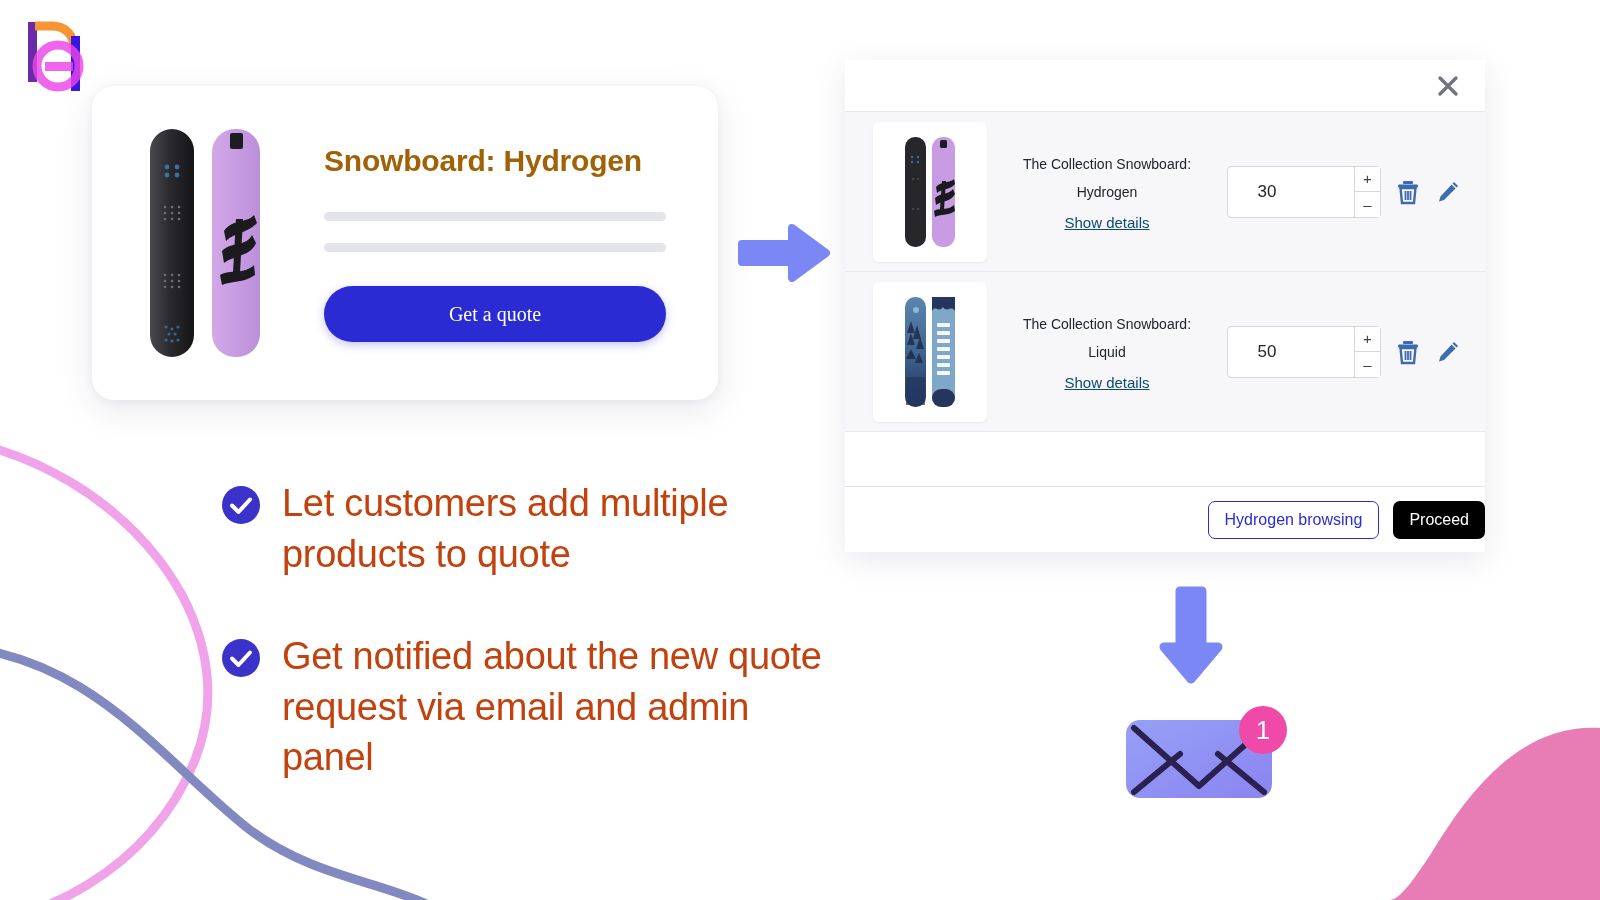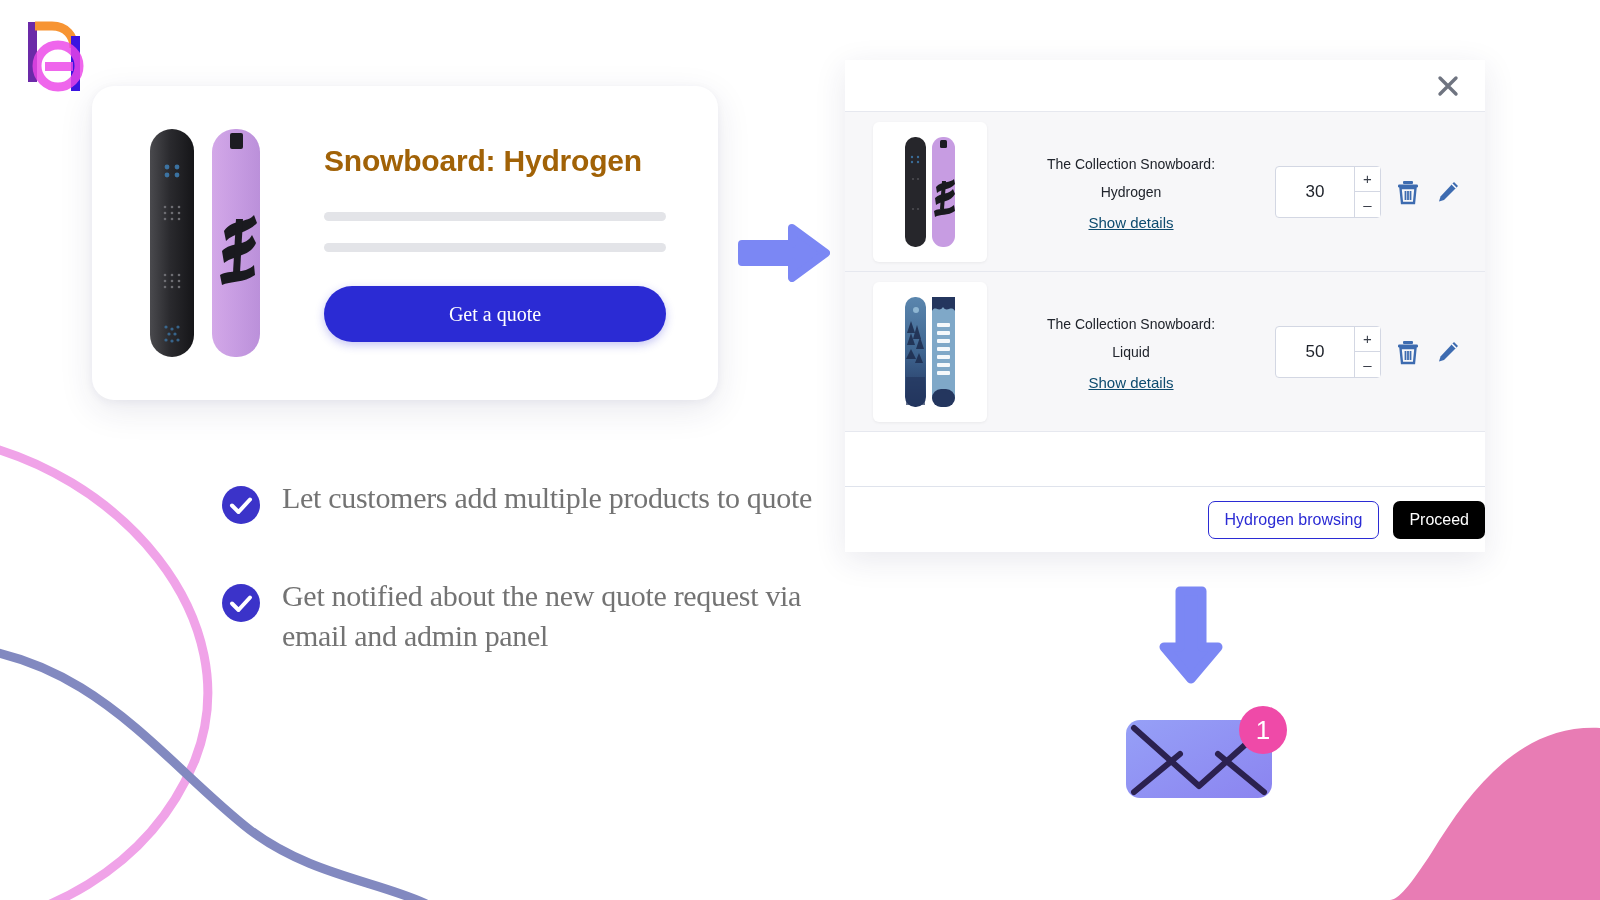--- a/index.html
+++ b/index.html
@@ -66,21 +66,21 @@
     box-shadow:0 1px 3px rgba(0,0,0,.06);
   }
   .row-mid { flex:1; text-align:center; padding:0 10px; }
   .row-title { font-size:14px; color:#20242c; line-height:1.95; }
   .row-link {
     display:inline-block; margin-top:8px; font-size:15px; color:#0c4a6e;
     text-decoration:underline; cursor:pointer;
   }
   .row-right { display:flex; align-items:center; gap:14px; flex:0 0 auto; }
 
-  .stepper { display:flex; border:1px solid #d3d7e3; border-radius:4px; background:#fff; height:52px; }
+  .stepper { display:flex; border:1px solid #d3d7e3; border-radius:4px; background:#fff; height:52px;gap:48px; }
   .qty-input {
     width:78px; border:none; outline:none; text-align:center;
     font-family:inherit; font-size:17px; color:#20242c; background:transparent;
   }
   .step-btns { display:flex; flex-direction:column; width:26px; border-left:1px solid #d3d7e3; }
   .step-btn {
     flex:1; border:none; background:#fff; cursor:pointer;
     font-family:inherit; font-size:15px; color:#3a3f4a; line-height:1;
     display:flex; align-items:center; justify-content:center;
   }
@@ -98,21 +98,21 @@
   }
   .btn-solid {
     height:38px; padding:0 16px; border:none; border-radius:7px;
     background:#000000; color:#fff; font-family:inherit; font-size:16px; cursor:pointer;
   }
 
   
   .benefits { position:absolute; left:222px; top:478px; width:600px; z-index:5; }
   .benefit { display:flex; gap:22px; margin-bottom:52px; }
   .check-badge { width:38px; height:38px; flex:0 0 auto; margin-top:8px; }
-  .benefit-text { font-size:30px; line-height:1.33; color:#737373; letter-spacing:-0.3px;font-family:Liberation Serif, serif; }
+  .benefit-text { font-size:38px; line-height:1.33; color:#c2410c; letter-spacing:-0.3px; }
 
   
   .envelope-wrap { position:absolute; left:1124px; top:706px; width:168px; height:92px; z-index:5; }
 </style>
 </head>
 <body>
 
 <div class="stage">
 
   <svg class="bg-deco" viewBox="0 0 1600 900" preserveAspectRatio="none">

